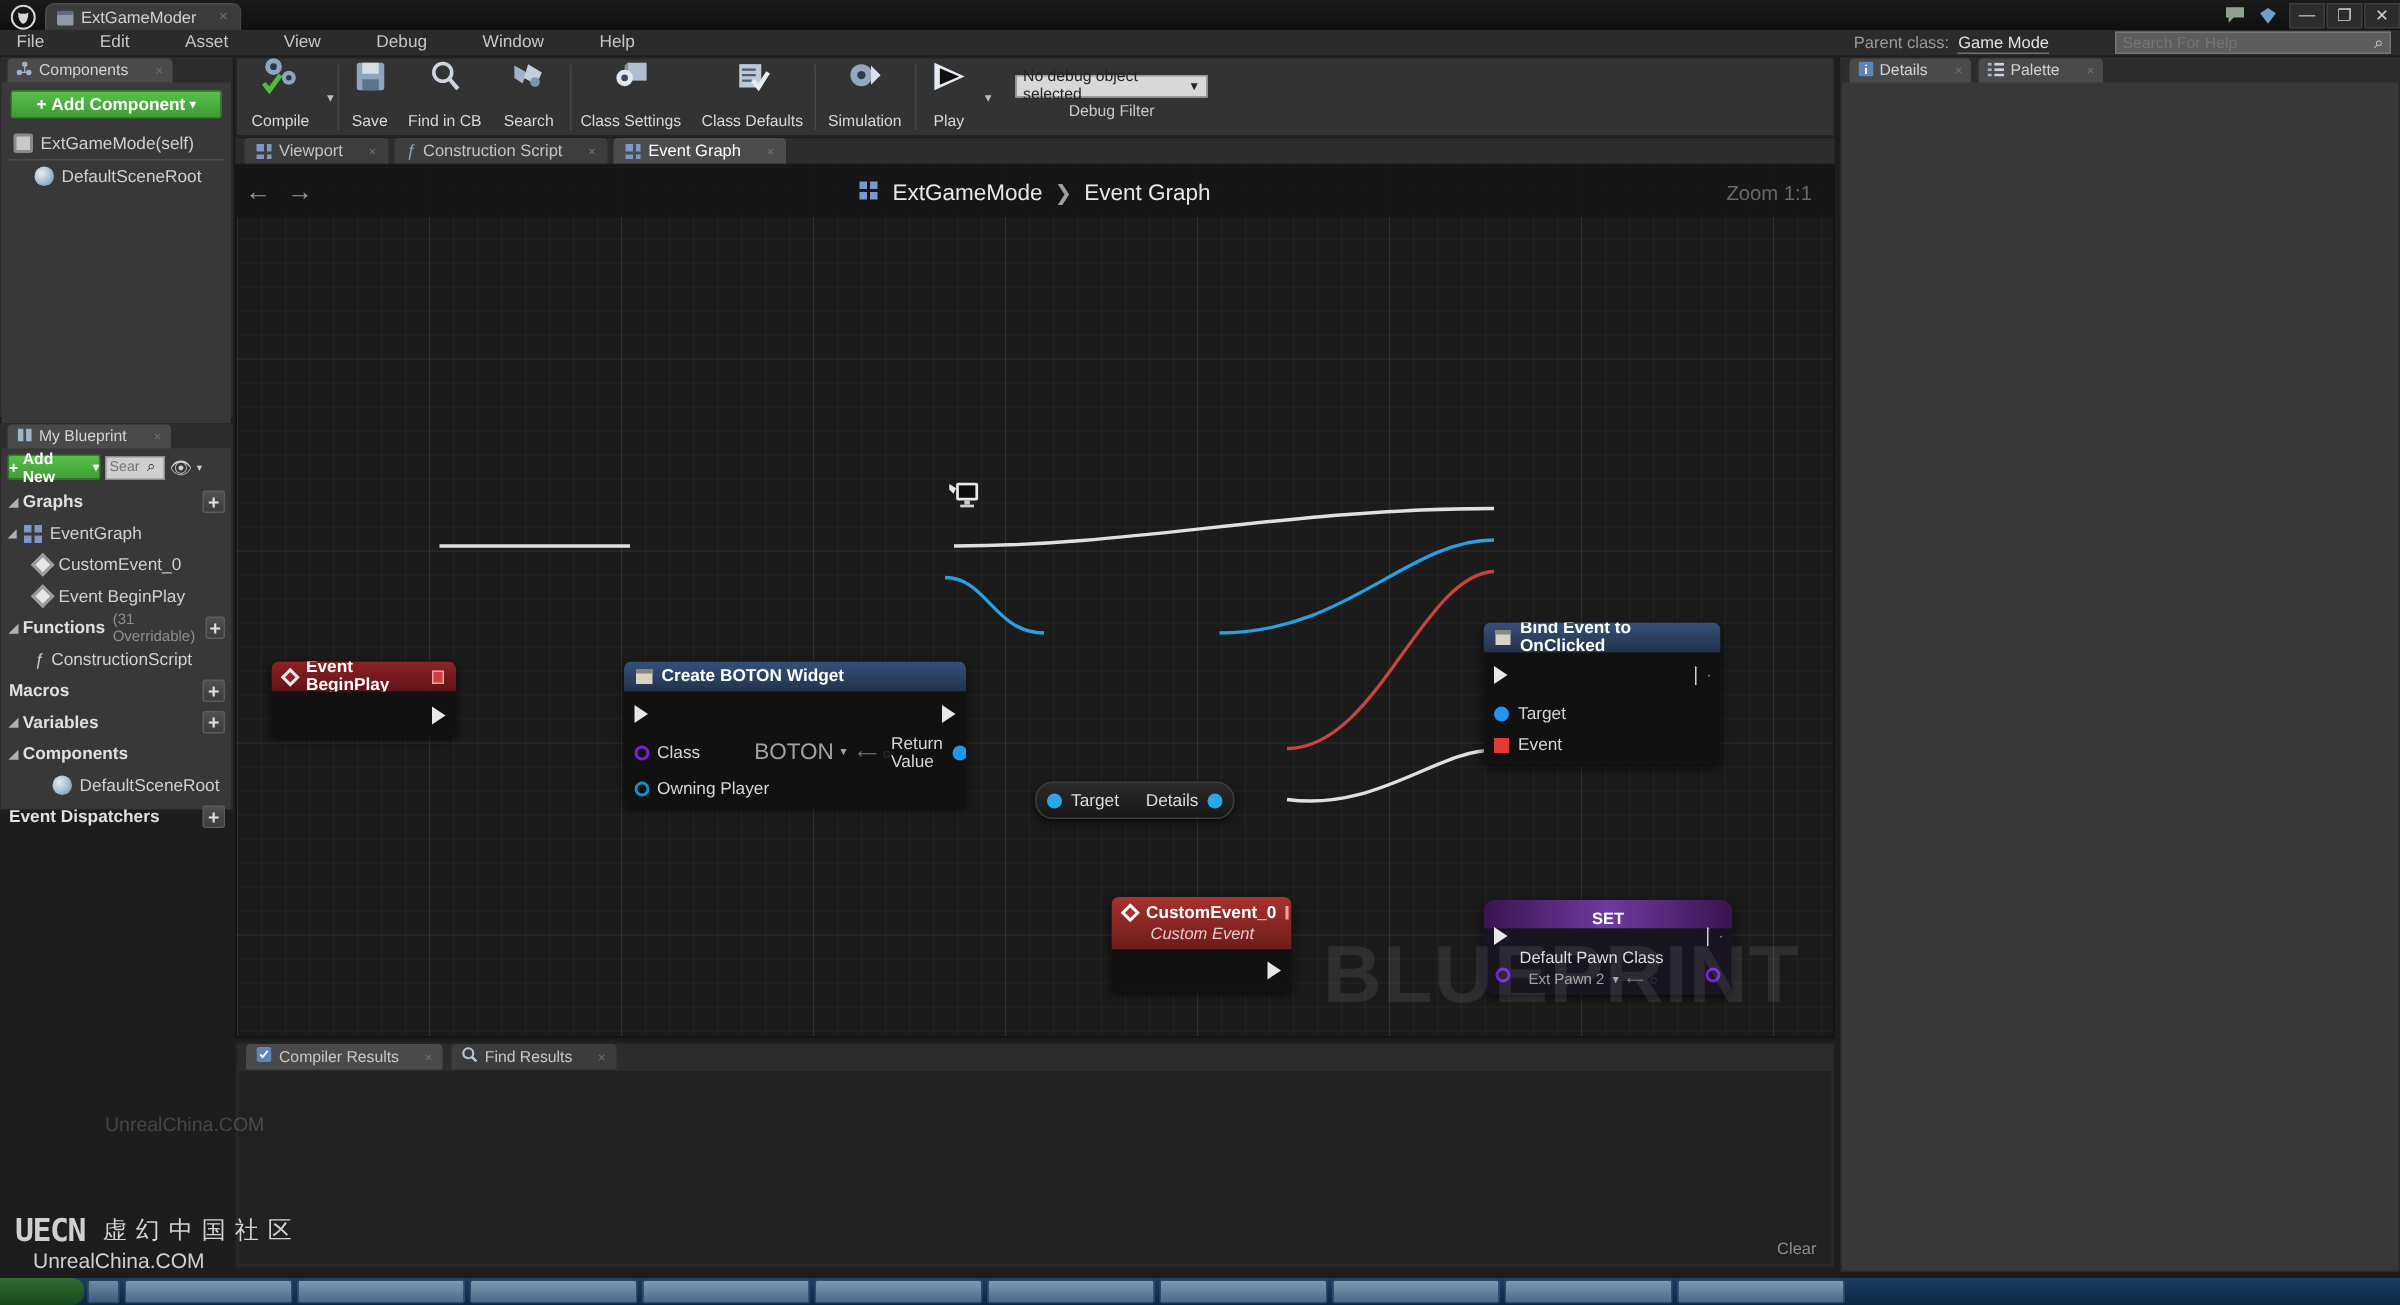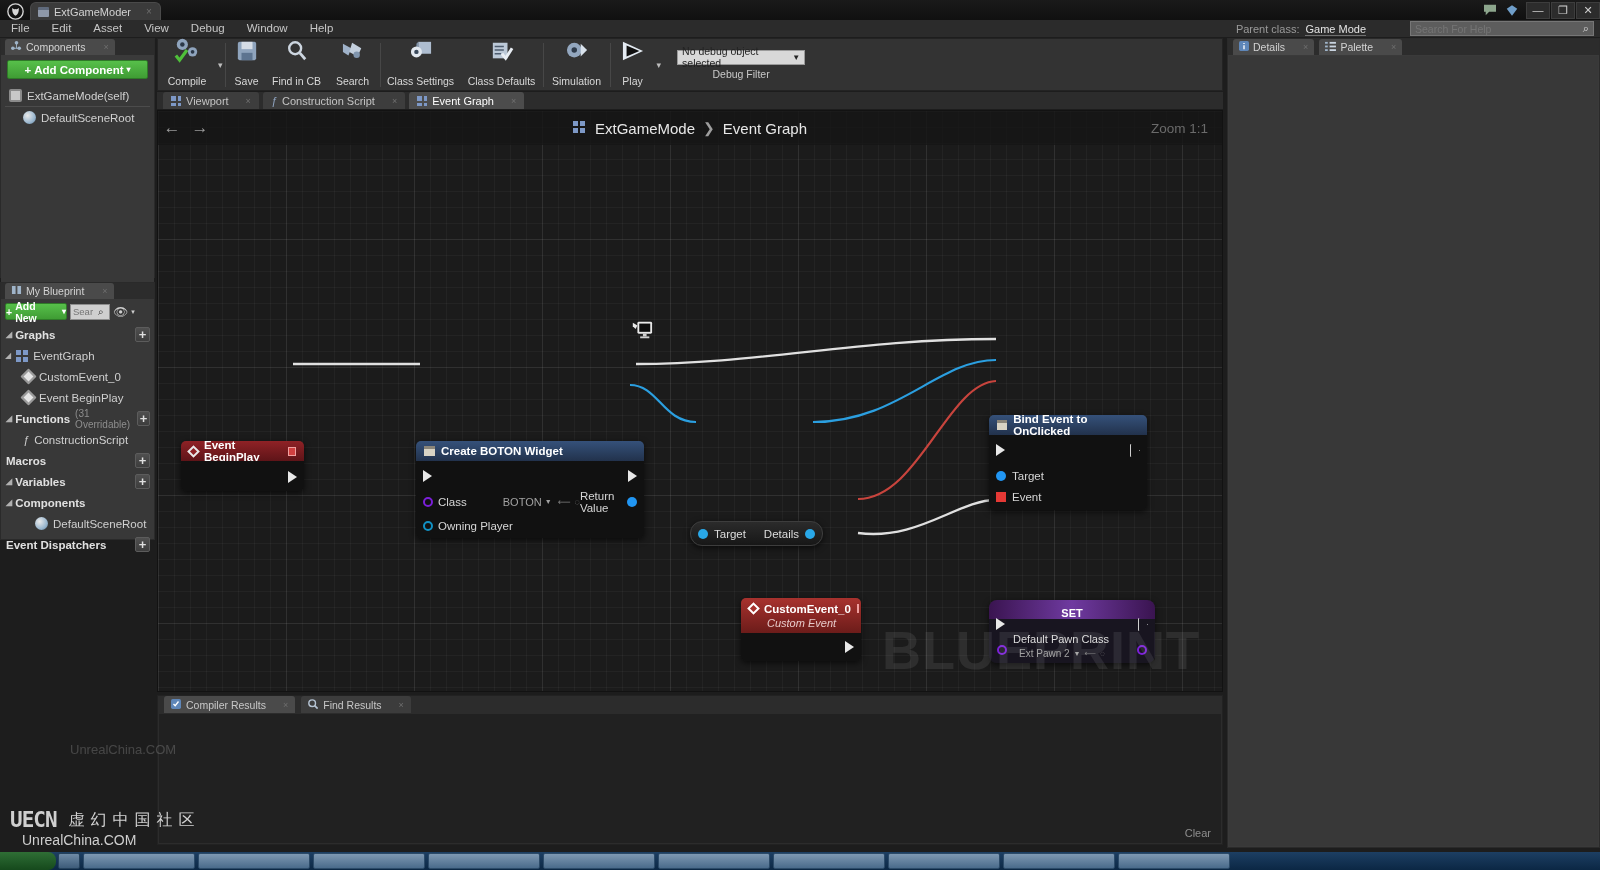--- a/index.html
+++ b/index.html
@@ -21,21 +21,21 @@
   .doc-tab .tclose { font-size:10px; color:#6d6d6d; margin-left:10px; }
   .winctl { position:absolute; right:0; top:0; height:20px; display:flex; align-items:center; }
   .winctl .wbtn { width:24px; height:17px; display:flex; align-items:center;
     justify-content:center; font-size:11px; color:#cfcfcf; background:#2c2c2c;
     border:1px solid #3d3d3d; margin-left:1px; }
   .winctl .wicon { width:18px; height:18px; display:flex; align-items:center;
     justify-content:center; margin-right:4px; }
 
   
   .menubar { position:absolute; left:0; top:20px; width:1600px; height:17px;
-    background:#2b2b2b; display:flex; align-items:center; }
+    background:#2b2b2b; display:flex; align-items:center;gap:15px; }
   .menubar .mi { font-size:11.5px; color:#c6c6c6; padding:0 11px; height:17px;
     line-height:17px; }
   .parentclass { position:absolute; right:234px; top:21px; display:flex;
     align-items:center; gap:6px; height:16px; }
   .parentclass .pc-label { font-size:11px; color:#9a9a9a; }
   .parentclass .pc-value { font-size:11px; color:#e3e3e3; border-bottom:1px solid #6f6f6f; }
   .searchhelp { position:absolute; right:6px; top:21px; width:184px; height:15px;
     background:#5d5d5d; border:1px solid #767676; display:flex; align-items:center;
     padding:0 4px; }
   .searchhelp input { background:transparent; border:0; outline:0; font-size:10.5px;
@@ -496,21 +496,21 @@
       <div class="node-title" style="background:linear-gradient(#35517a,#22324c);">
         <span style="width:11px;height:10px;background:#d8d3c4;border-top:3px solid #8b867a;"></span>
         <span>Create BOTON Widget</span>
       </div>
       <div class="node-body" style="height:77px; position:relative;">
         <span class="pin-exec" style="position:absolute;left:7px;top:9px;"></span>
         <span class="pin-exec" style="position:absolute;right:7px;top:9px;"></span>
         <div class="pinrow" style="position:absolute;left:0;top:30px;width:100%;">
           <span class="pin-dot" style="background:#111;border:2.5px solid #7b1fd8;"></span>
           <span style="margin-left:5px;">Class</span>
-          <span style="margin-left:8px;font-size:11px;color:#a2a2a2;padding-left:28px;">BOTON</span>
+          <span style="margin-left:8px;font-size:15px;color:#a2a2a2;padding-left:28px;">BOTON</span>
           <span style="font-size:7px;color:#a2a2a2;margin-left:3px;">▼</span>
           <span style="font-size:9px;color:#7d7d7d;margin-left:6px;">⟵</span>
           <span style="font-size:9px;color:#7d7d7d;margin-left:4px;">◌</span>
           <span style="margin-left:auto;">Return Value</span>
           <span class="pin-dot" style="background:#2196f3;margin-left:6px;"></span>
         </div>
         <div class="pinrow" style="position:absolute;left:0;top:54px;">
           <span class="pin-dot" style="background:#111;border:2.5px solid #1191c4;"></span>
           <span style="margin-left:5px;">Owning Player</span>
         </div>

